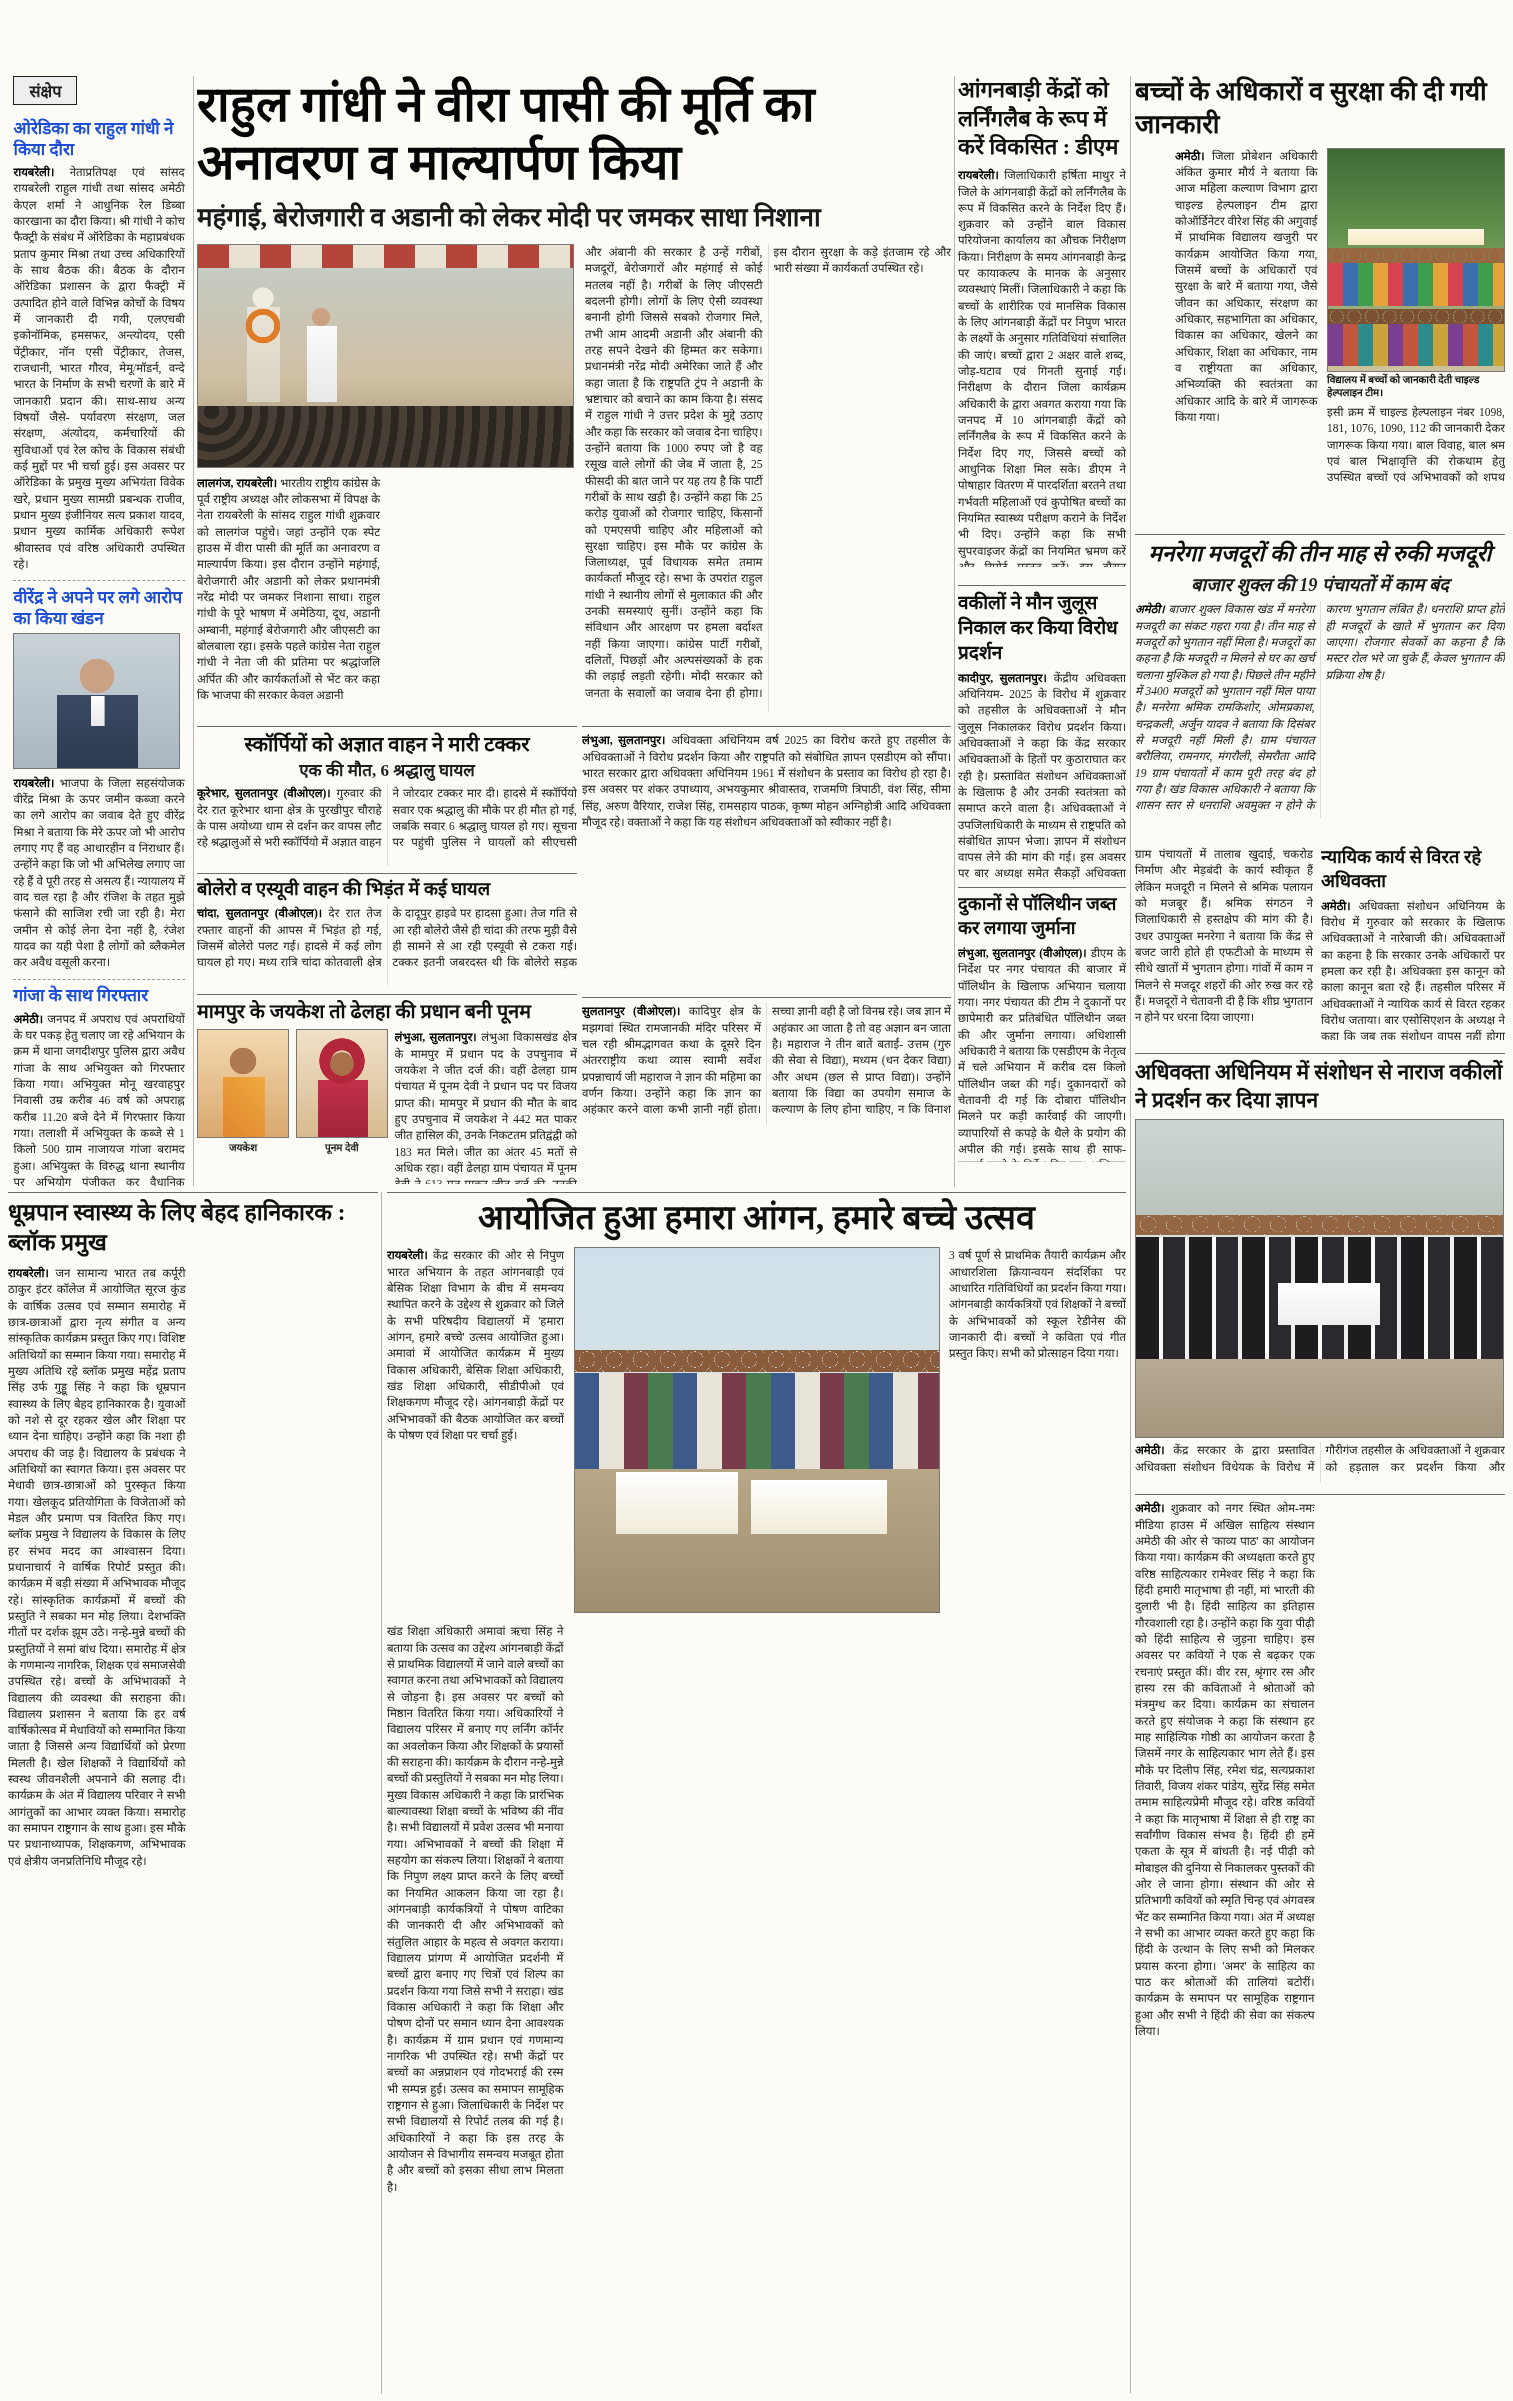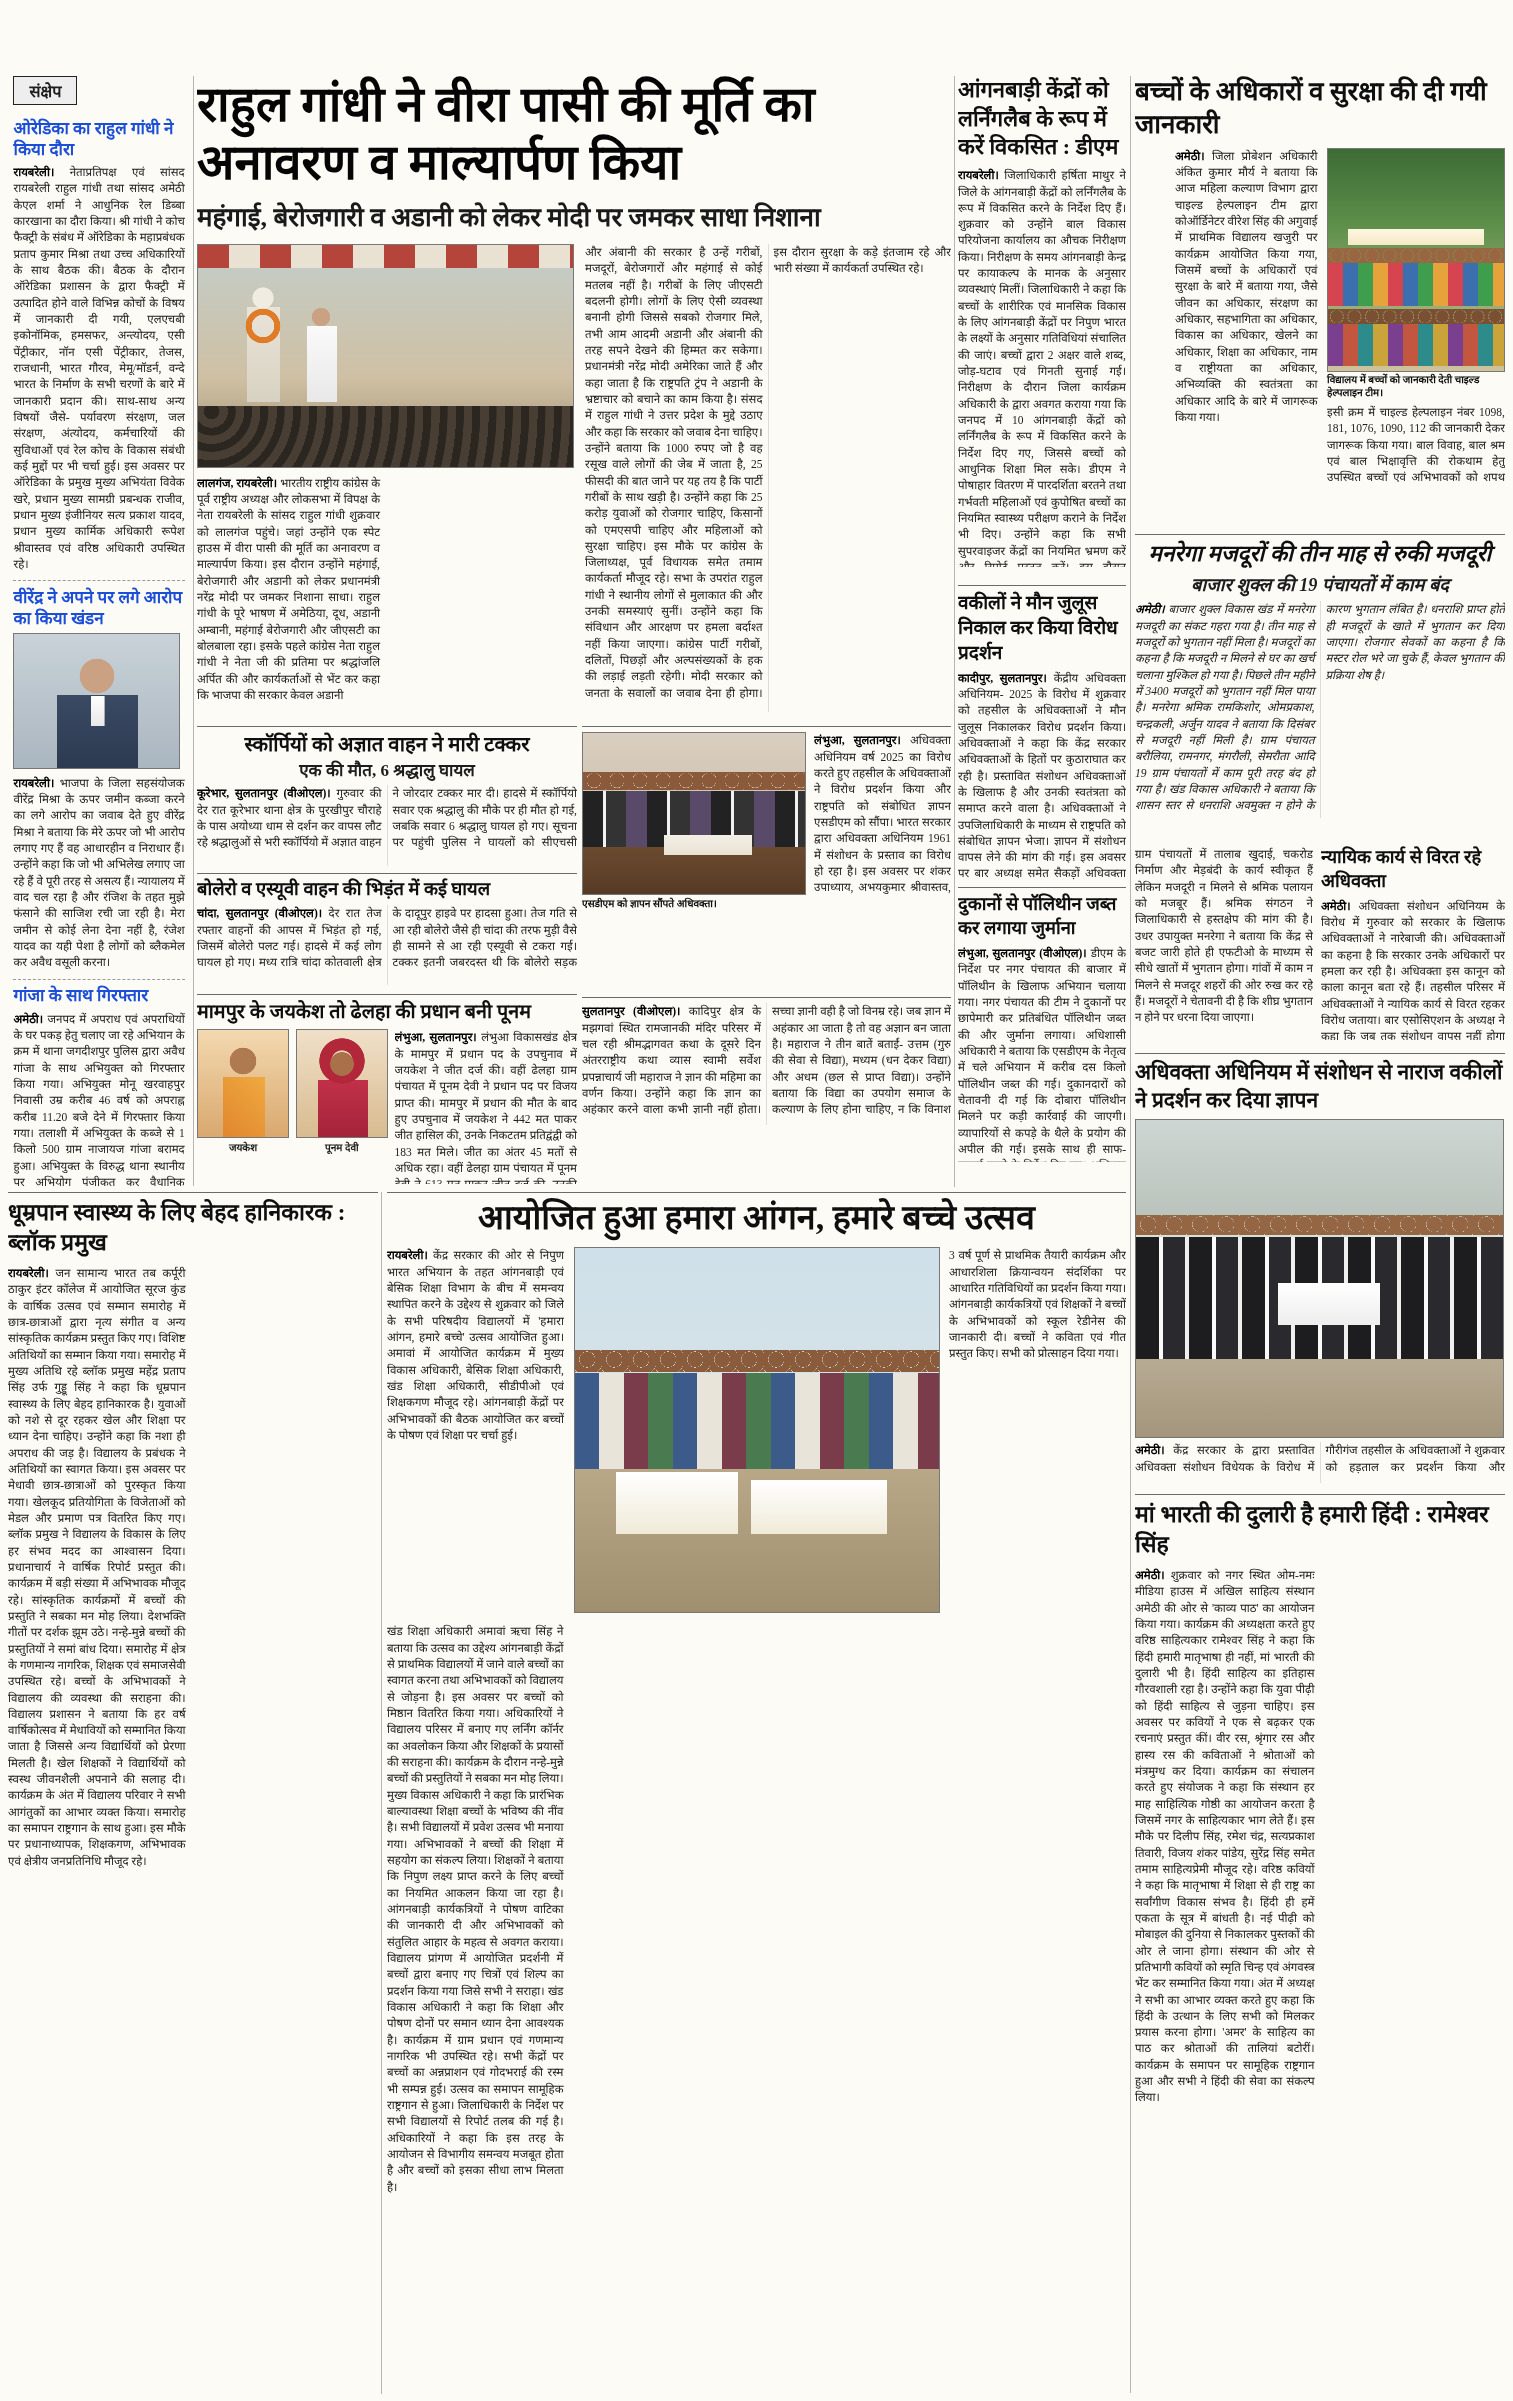--- a/index.html
+++ b/index.html
@@ -294,21 +294,20 @@
   </article>
 
   <article class="block rt" id="advocate">
     <h2 class="hl">अधिवक्ता अधिनियम में संशोधन से नाराज वकीलों ने प्रदर्शन कर दिया ज्ञापन</h2>
     <div class="photo advocate-photo"></div>
     <p class="bt c2"><span class="dateline">अमेठी।</span>
     <span>केंद्र सरकार के द्वारा प्रस्तावित अधिवक्ता संशोधन विधेयक के विरोध में गौरीगंज तहसील के अधिवक्ताओं ने शुक्रवार को हड़ताल कर प्रदर्शन किया और जिलाधिकारी के माध्यम से राष्ट्रपति को संबोधित ज्ञापन सौंपा। अधिवक्ताओं ने संशोधन वापस लेने की मांग की।</span></p>
   </article>
 
   <article class="block rt" id="maa-bharti">
-    <h2 class="hl">मां भारती की दुलारी है हमारी हिंदी : रामेश्वर सिंह</h2>
     <p class="bt c2"><span class="dateline">अमेठी।</span>
     <span>शुक्रवार को नगर स्थित ओम-नमः मीडिया हाउस में अखिल साहित्य संस्थान अमेठी की ओर से 'काव्य पाठ' का आयोजन किया गया। कार्यक्रम की अध्यक्षता करते हुए वरिष्ठ साहित्यकार रामेश्वर सिंह ने कहा कि हिंदी हमारी मातृभाषा ही नहीं, मां भारती की दुलारी भी है। हिंदी साहित्य का इतिहास गौरवशाली रहा है। उन्होंने कहा कि युवा पीढ़ी को हिंदी साहित्य से जुड़ना चाहिए। इस अवसर पर कवियों ने एक से बढ़कर एक रचनाएं प्रस्तुत कीं। वीर रस, श्रृंगार रस और हास्य रस की कविताओं ने श्रोताओं को मंत्रमुग्ध कर दिया। कार्यक्रम का संचालन करते हुए संयोजक ने कहा कि संस्थान हर माह साहित्यिक गोष्ठी का आयोजन करता है जिसमें नगर के साहित्यकार भाग लेते हैं। इस मौके पर दिलीप सिंह, रमेश चंद्र, सत्यप्रकाश तिवारी, विजय शंकर पांडेय, सुरेंद्र सिंह समेत तमाम साहित्यप्रेमी मौजूद रहे। वरिष्ठ कवियों ने कहा कि मातृभाषा में शिक्षा से ही राष्ट्र का सर्वांगीण विकास संभव है। हिंदी ही हमें एकता के सूत्र में बांधती है। नई पीढ़ी को मोबाइल की दुनिया से निकालकर पुस्तकों की ओर ले जाना होगा। संस्थान की ओर से प्रतिभागी कवियों को स्मृति चिन्ह एवं अंगवस्त्र भेंट कर सम्मानित किया गया। अंत में अध्यक्ष ने सभी का आभार व्यक्त करते हुए कहा कि हिंदी के उत्थान के लिए सभी को मिलकर प्रयास करना होगा। 'अमर' के साहित्य का पाठ कर श्रोताओं की तालियां बटोरीं। कार्यक्रम के समापन पर सामूहिक राष्ट्रगान हुआ और सभी ने हिंदी की सेवा का संकल्प लिया।</span></p>
   </article>
 
   <article class="block rt" id="scorpio">
     <h2 class="hl">स्कॉर्पियों को अज्ञात वाहन ने मारी टक्कर</h2>
     <div class="sub">एक की मौत, 6 श्रद्धालु घायल</div>
     <p class="bt c2"><span class="dateline">कूरेभार, सुलतानपुर (वीओएल)।</span>
     <span>गुरुवार की देर रात कूरेभार थाना क्षेत्र के पुरखीपुर चौराहे के पास अयोध्या धाम से दर्शन कर वापस लौट रहे श्रद्धालुओं से भरी स्कॉर्पियो में अज्ञात वाहन ने जोरदार टक्कर मार दी। हादसे में स्कॉर्पियो सवार एक श्रद्धालु की मौके पर ही मौत हो गई, जबकि सवार 6 श्रद्धालु घायल हो गए। सूचना पर पहुंची पुलिस ने घायलों को सीएचसी कूरेभार भेजा जहां से गंभीर रूप से घायल तीन लोगों को जिला अस्पताल रेफर कर दिया गया। मृतक की पहचान प्रतापगढ़ जनपद निवासी के रूप में हुई है। पुलिस ने शव को कब्जे में लेकर पोस्टमार्टम के लिए भेज दिया है। टक्कर मारने वाले अज्ञात वाहन की तलाश की जा रही है। ग्रामीणों ने हाईवे पर स्पीड ब्रेकर बनाने की मांग की।</span></p>
   </article>
@@ -332,24 +331,20 @@
       </div>
       <div class="mampur-body bt">
         <span class="dateline">लंभुआ, सुलतानपुर।</span>
         <span>लंभुआ विकासखंड क्षेत्र के मामपुर में प्रधान पद के उपचुनाव में जयकेश ने जीत दर्ज की। वहीं ढेलहा ग्राम पंचायत में पूनम देवी ने प्रधान पद पर विजय प्राप्त की। मामपुर में प्रधान की मौत के बाद हुए उपचुनाव में जयकेश ने 442 मत पाकर जीत हासिल की, उनके निकटतम प्रतिद्वंद्वी को 183 मत मिले। जीत का अंतर 45 मतों से अधिक रहा। वहीं ढेलहा ग्राम पंचायत में पूनम देवी ने 613 मत पाकर जीत दर्ज की, उनकी निकटतम प्रतिद्वंद्वी को 564 में से 85 मत मिले। जीत की घोषणा होते ही समर्थकों ने अबीर-गुलाल उड़ाकर खुशी जाहिर की। नवनिर्वाचित प्रधानों ने क्षेत्र के विकास का संकल्प लिया। पूरे गांव में जश्न का माहौल रहा।</span>
       </div>
     </div>
   </article>
 
   <article class="block rt" id="lawyers">
     <div class="lawyers-row">
-      <div>
-        <div class="photo lawyers-photo"></div>
-        <div class="cap">एसडीएम को ज्ञापन सौंपते अधिवक्ता।</div>
-      </div>
       <div class="lawyers-side bt">
         <span class="dateline">लंभुआ, सुलतानपुर।</span>
         <span>अधिवक्ता अधिनियम वर्ष 2025 का विरोध करते हुए तहसील के अधिवक्ताओं ने विरोध प्रदर्शन किया और राष्ट्रपति को संबोधित ज्ञापन एसडीएम को सौंपा। भारत सरकार द्वारा अधिवक्ता अधिनियम 1961 में संशोधन के प्रस्ताव का विरोध हो रहा है। इस अवसर पर शंकर उपाध्याय, अभयकुमार श्रीवास्तव, राजमणि त्रिपाठी, वंश सिंह, सीमा सिंह, अरुण वैरियार, राजेश सिंह, रामसहाय पाठक, कृष्ण मोहन अग्निहोत्री आदि अधिवक्ता मौजूद रहे। वक्ताओं ने कहा कि यह संशोधन अधिवक्ताओं को स्वीकार नहीं है।</span>
       </div>
     </div>
   </article>
 
   <article class="block rt" id="gyaan">
     <p class="bt c2"><span class="dateline">सुलतानपुर (वीओएल)।</span>
     <span>कादिपुर क्षेत्र के मझगवां स्थित रामजानकी मंदिर परिसर में चल रही श्रीमद्भागवत कथा के दूसरे दिन अंतरराष्ट्रीय कथा व्यास स्वामी सर्वेश प्रपन्नाचार्य जी महाराज ने ज्ञान की महिमा का वर्णन किया। उन्होंने कहा कि ज्ञान का अहंकार करने वाला कभी ज्ञानी नहीं होता। सच्चा ज्ञानी वही है जो विनम्र रहे। जब ज्ञान में अहंकार आ जाता है तो वह अज्ञान बन जाता है। महाराज ने तीन बातें बताईं- उत्तम (गुरु की सेवा से विद्या), मध्यम (धन देकर विद्या) और अधम (छल से प्राप्त विद्या)। उन्होंने बताया कि विद्या का उपयोग समाज के कल्याण के लिए होना चाहिए, न कि विनाश के लिए। कथा सुनने के लिए दूर-दराज से श्रद्धालु पहुंच रहे हैं। कथा के मुख्य यजमान ने व्यास पीठ की आरती उतारी। इस मौके पर तमाम श्रद्धालुगण मौजूद रहे।</span></p>

